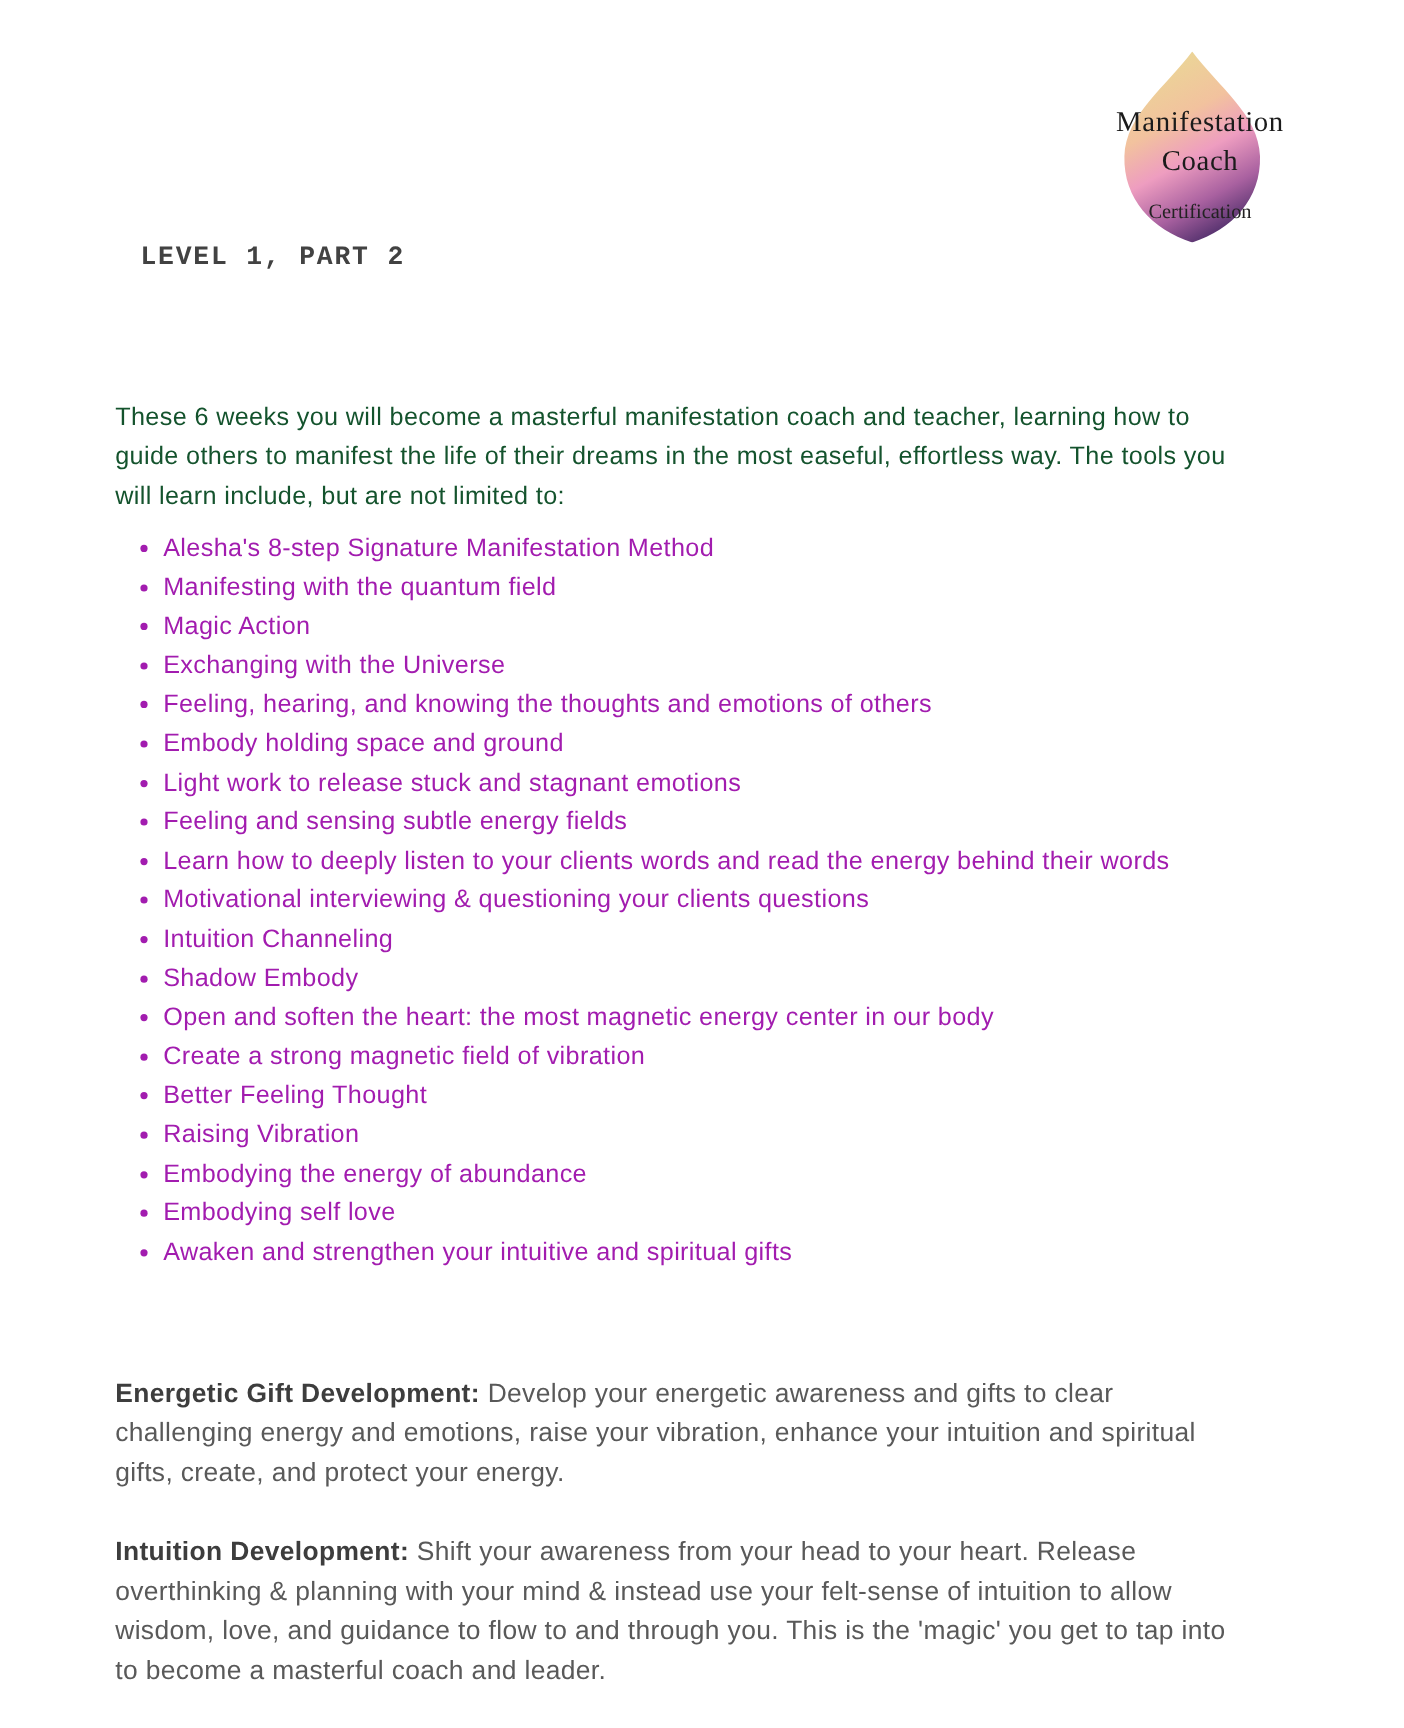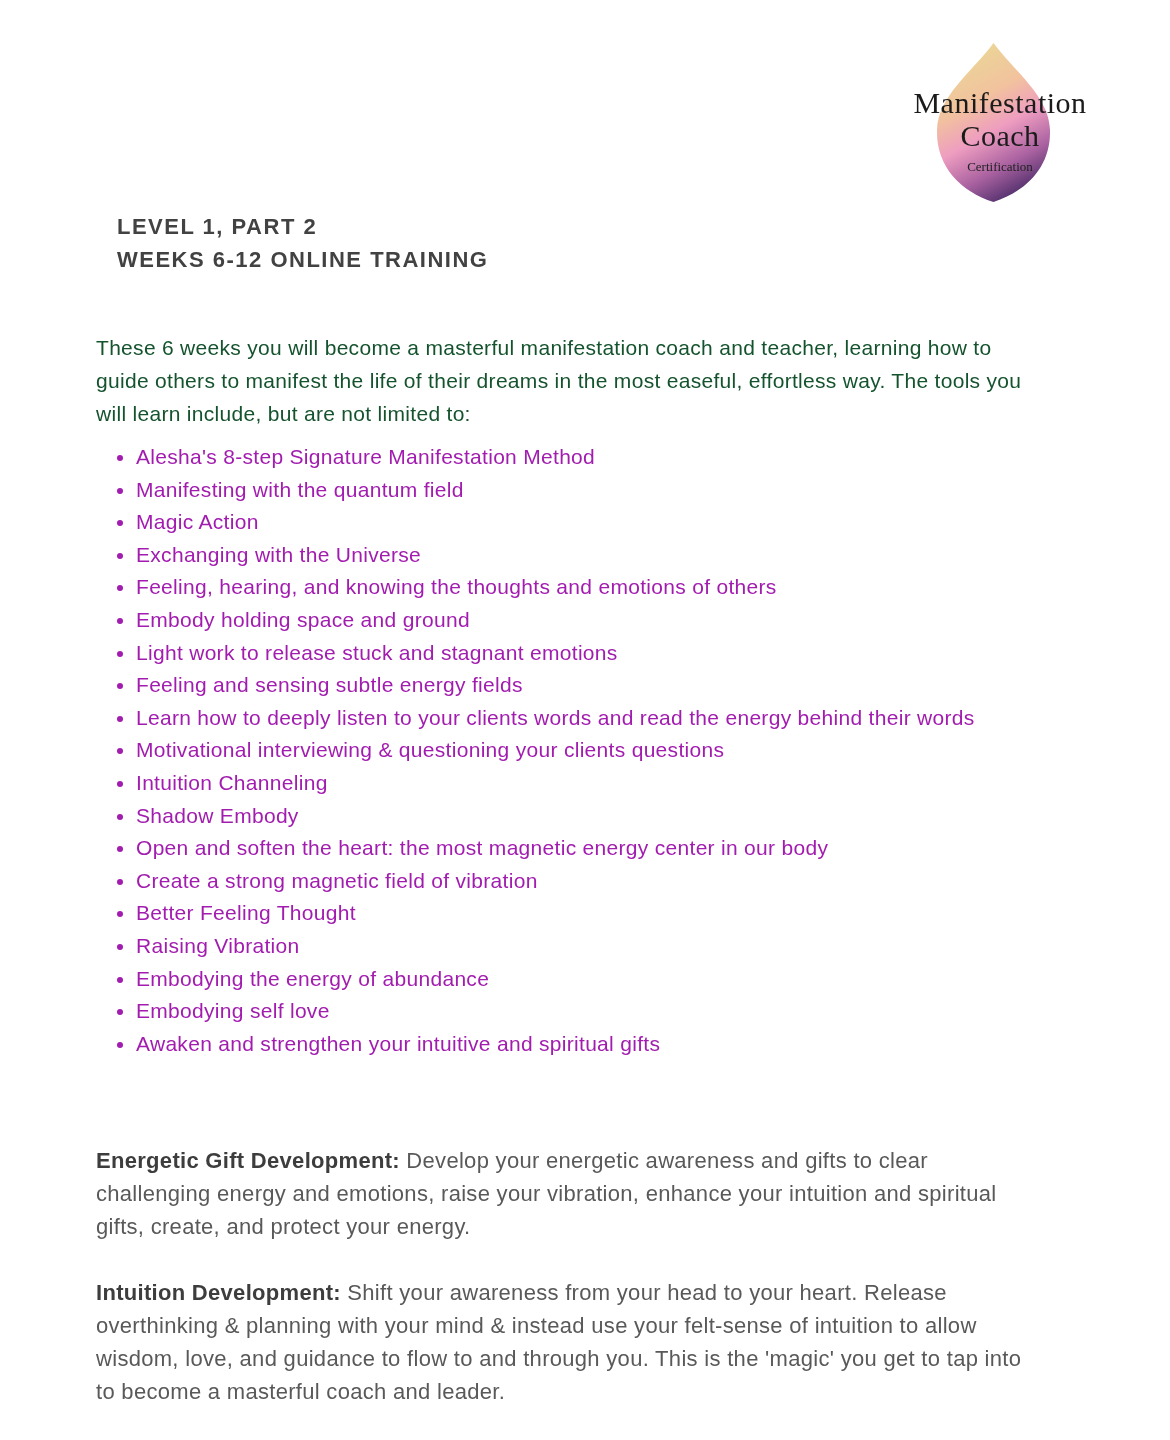--- a/index.html
+++ b/index.html
@@ -30,37 +30,37 @@
   .logo-text {
     position: absolute;
     left: 0;
     top: 46px;
     width: 260px;
     text-align: center;
     font-family: "Liberation Serif", "DejaVu Serif", serif;
     color: #1b1b1b;
   }
   .logo-title {
-    font-size: 30px;
+    font-size: 24px;
     line-height: 33px;
     letter-spacing: 0.5px;
   }
   .logo-sub {
-    font-size: 13px;
+    font-size: 17px;
     line-height: 15px;
-    margin-top: 7px;
+    margin-top: 17px;
     color: #222222;
   }
 
   
   .doc-heading {
     position: absolute;
     left: 117px;
-    top: 210px;
-    font-family: Liberation Sans, sans-serif;
+    top: 198px;
+    font-family: Liberation Mono, monospace;
     font-weight: bold;
     font-size: 22px;
     line-height: 33px;
     letter-spacing: 1.5px;
     color: #424242;
   }
 
   
   .intro {
     position: absolute;
@@ -126,21 +126,20 @@
     <div class="logo-title">
       <span>Manifestation</span><br>
       <span>Coach</span>
     </div>
     <div class="logo-sub">Certification</div>
   </div>
 </div>
 
 <div class="doc-heading">
   <div>LEVEL 1, PART 2</div>
-  <div>WEEKS 6-12 ONLINE TRAINING</div>
 </div>
 
 <p class="intro">These 6 weeks you will become a masterful manifestation coach and teacher, learning how to guide others to manifest the life of their dreams in the most easeful, effortless way. The tools you will learn include, but are not limited to:</p>
 
 <ul class="tools-list">
   <li>Alesha's 8-step Signature Manifestation Method</li>
   <li>Manifesting with the quantum field</li>
   <li>Magic Action</li>
   <li>Exchanging with the Universe</li>
   <li>Feeling, hearing, and knowing the thoughts and emotions of others</li>

